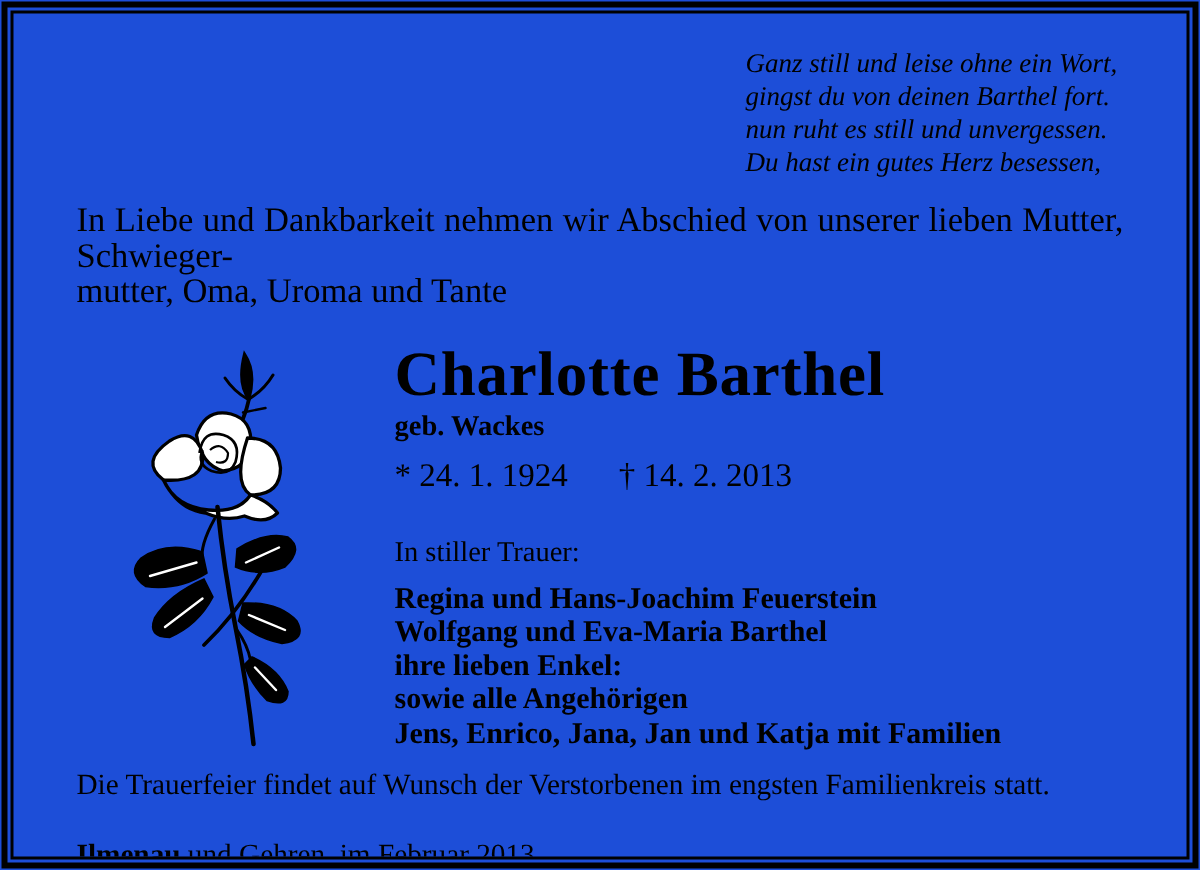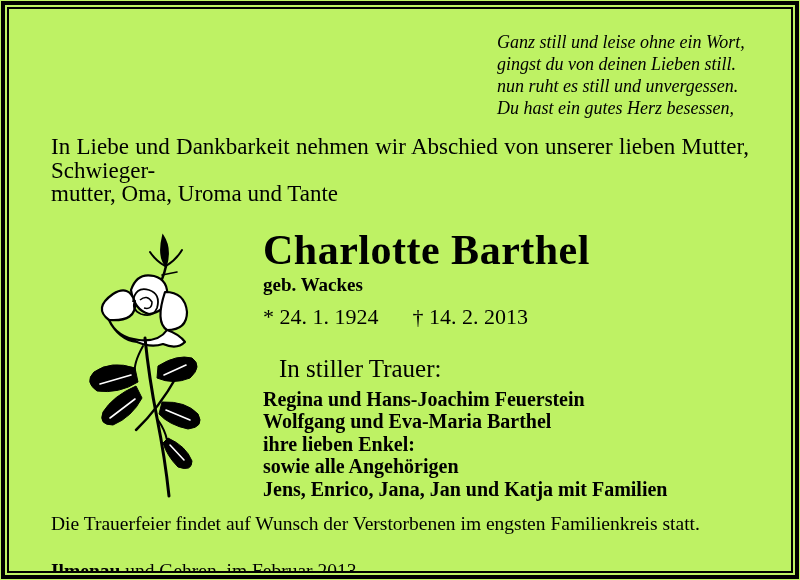--- a/index.html
+++ b/index.html
@@ -6,21 +6,21 @@
   html, body { width: 800px; height: 580px; }
   body {
     background: #ffffff;
     font-family: "Liberation Serif", serif;
     color: #000000;
     overflow: hidden;
   }
   .page {
     width: 800px;
     height: 580px;
-    background: #bef264;
+    background: #1d4ed8;
     padding: 1px;
   }
   .frame-outer {
     width: 100%;
     height: 100%;
     border: 4px solid #000;
     padding: 2px;
   }
   .frame-inner {
     width: 100%;
@@ -78,23 +78,22 @@
     line-height: 22px;
   }
   .dates {
     margin-top: 10px;
     font-size: 22px;
     line-height: 22px;
   }
   .dates .death { margin-left: 34px; }
   .mourning-intro {
     margin-top: 30px;
-    font-size: 25px;
-    line-height: 22px;
-    margin-left: 16px;
+    font-size: 19px;
+    line-height: 22px;
   }
   .mourners {
     margin-top: 8px;
     font-size: 20px;
     font-weight: bold;
     line-height: 22.5px;
   }
   
   .funeral-note {
     margin-top: 12px;
@@ -111,21 +110,21 @@
 </style>
 </head>
 <body>
 
 <div class="page">
   <div class="frame-outer">
     <div class="frame-inner">
 
       <div class="poem">
         <div>Ganz still und leise ohne ein Wort,</div>
-        <div>gingst du von deinen Lieben still.</div>
+        <div>gingst du von deinen Barthel fort.</div>
         <div>nun ruht es still und unvergessen.</div>
         <div>Du hast ein gutes Herz besessen,</div>
       </div>
 
       <div class="intro">
         <div class="line-just">In Liebe und Dankbarkeit nehmen wir Abschied von unserer lieben Mutter, Schwieger-</div>
         <div>mutter, Oma, Uroma und Tante</div>
       </div>
 
       <div class="main-row">

